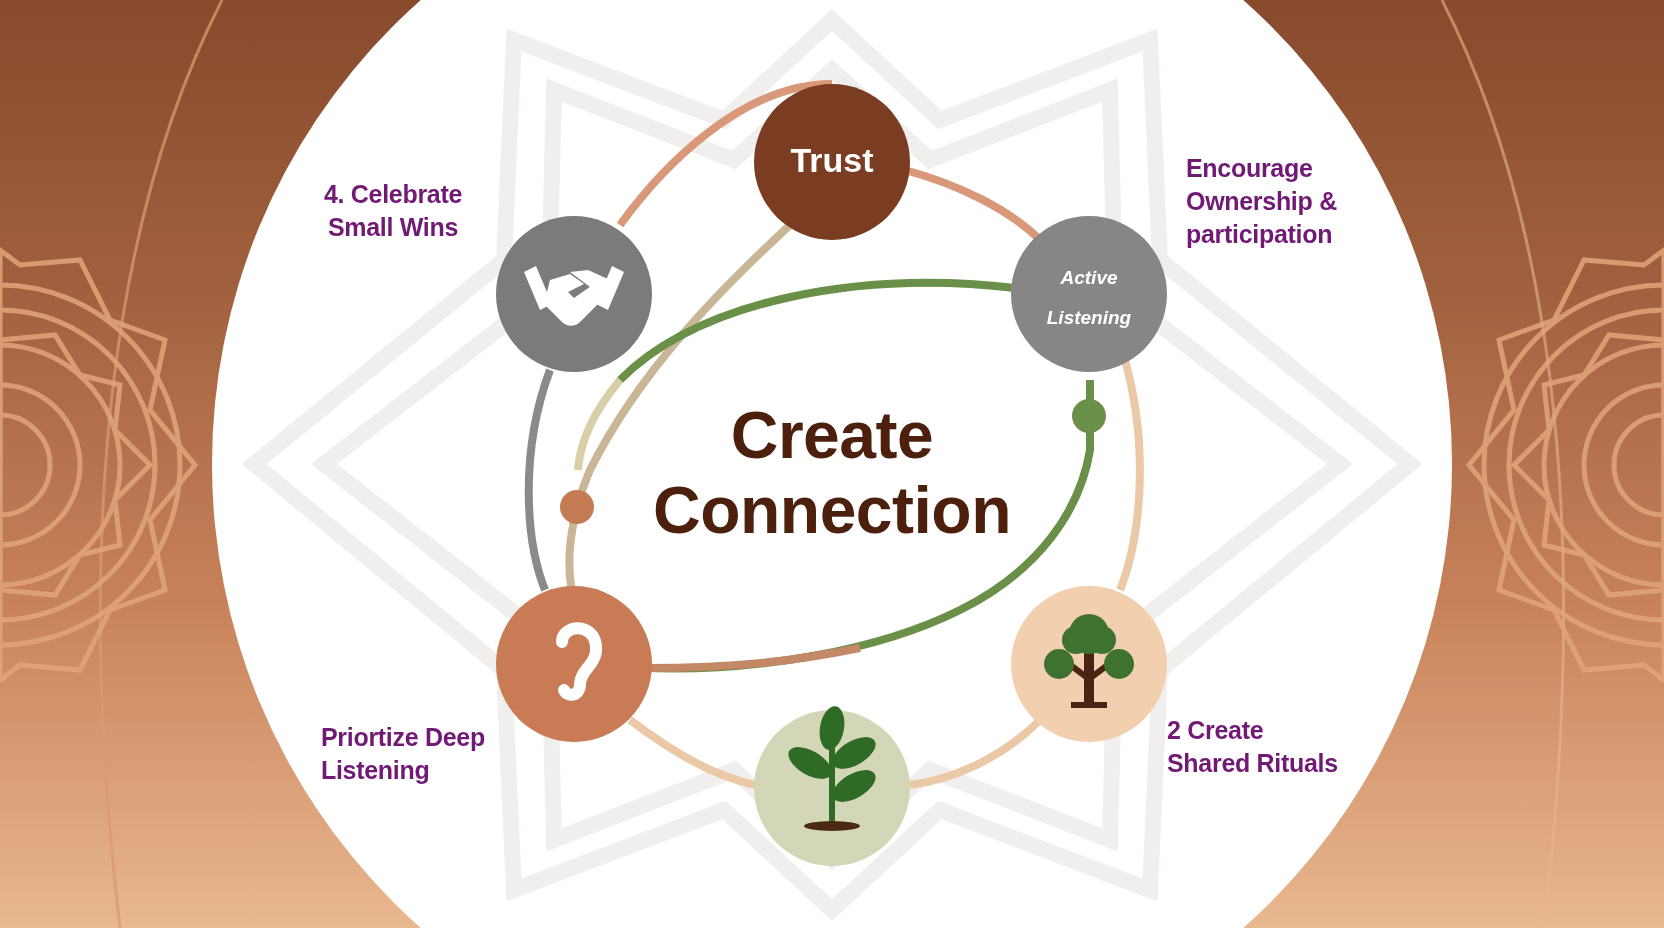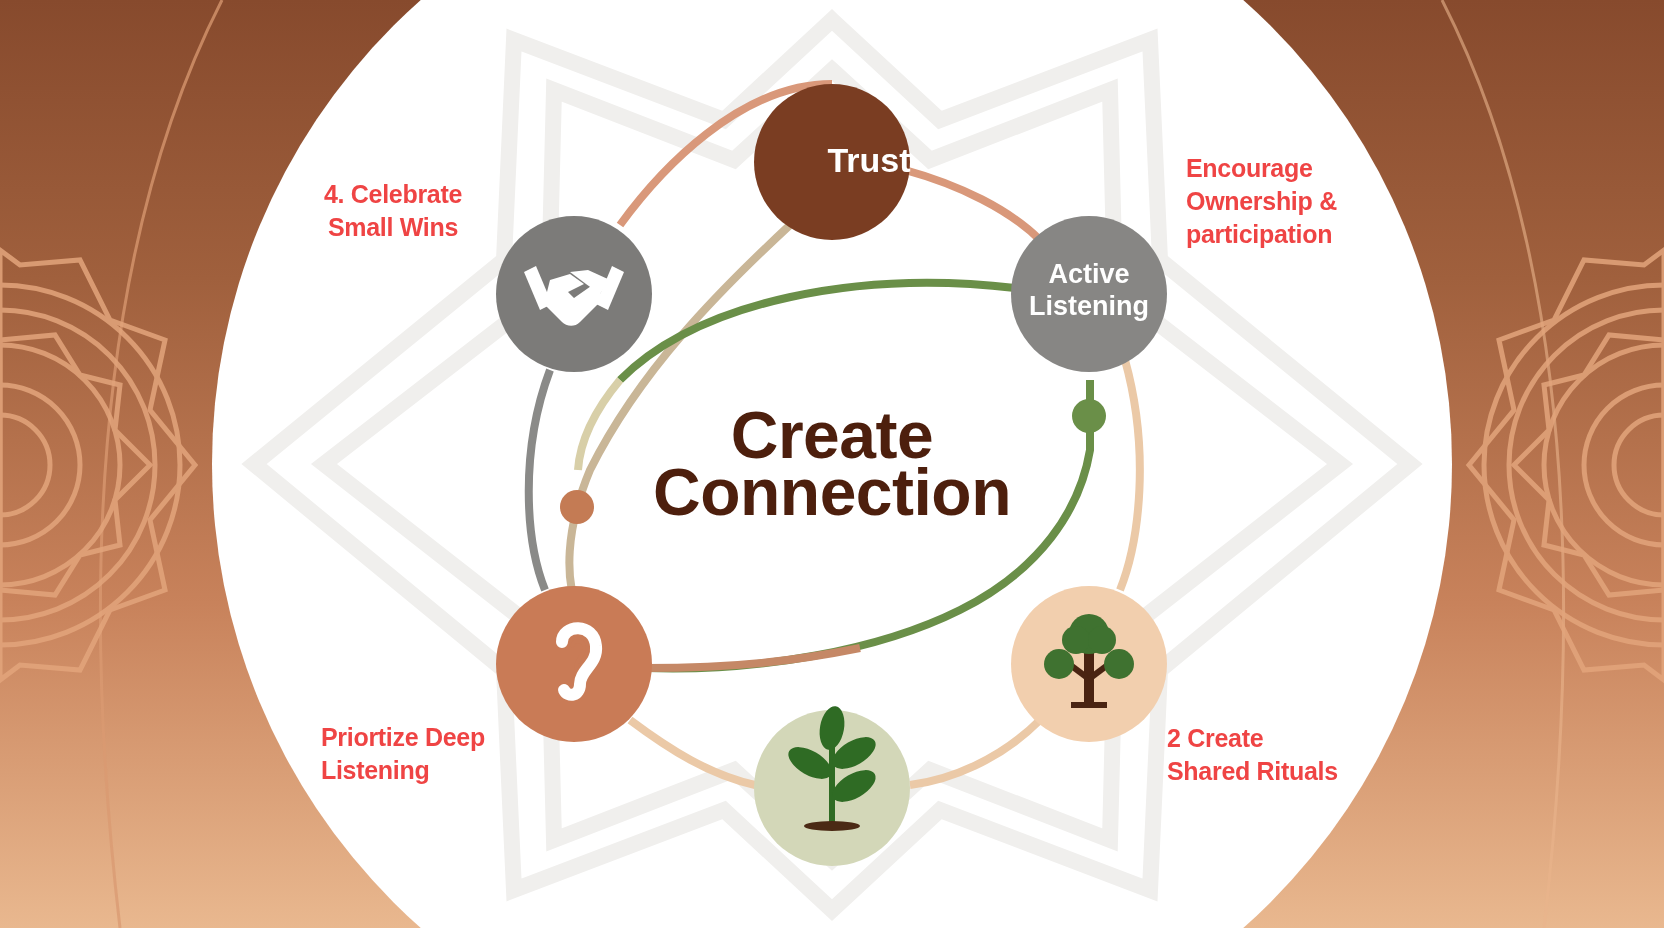--- a/index.html
+++ b/index.html
@@ -1,21 +1,21 @@
 <!DOCTYPE html>
 <html><head>
 <meta charset="utf-8">
 <style>
   html, body { margin:0; padding:0; }
   body { width:1664px; height:928px; overflow:hidden; position:relative;
          font-family:"Liberation Sans", "DejaVu Sans", sans-serif; }
   .bg { position:absolute; inset:0;
         background: linear-gradient(180deg, #874a2d 0%, #a0603d 30%, #c8825b 65%, #e9b88f 100%); }
   svg.layer { position:absolute; left:0; top:0; }
-  .label { position:absolute; color:#ef4444; font-weight:700; font-size:25px; line-height:33px;
+  .label { position:absolute; color:#701a75; font-weight:700; font-size:25px; line-height:33px;
            letter-spacing:-0.3px; white-space:pre-line; }
   .node-text { position:absolute; color:#ffffff; font-weight:700; text-align:center; white-space:pre-line; }
   .center-title { position:absolute; left:532px; width:600px; text-align:center; color:#4d1f0d;
                   font-weight:700; font-size:66px; line-height:70px; letter-spacing:-0.5px; }
 </style>
 </head>
 <body>
 
 <div class="bg"></div>
 
@@ -105,28 +105,28 @@
     <line x1="0" y1="15" x2="20" y2="0" stroke="#4a2412" stroke-width="6"></line>
     <rect x="-18" y="38" width="36" height="6" fill="#4a2412"></rect>
     <circle cx="0" cy="-30" r="20" fill="#3f7230"></circle>
     <circle cx="-13" cy="-24" r="14" fill="#3f7230"></circle>
     <circle cx="13" cy="-24" r="14" fill="#3f7230"></circle>
     <circle cx="-30" cy="0" r="15" fill="#3f7230"></circle>
     <circle cx="30" cy="0" r="15" fill="#3f7230"></circle>
   </g>
 </svg>
 
-<div class="node-text" style="left:754px; top:140px; width:156px; font-size:34px; line-height:40px;padding-left:37px;">Trust</div>
-<div class="node-text" style="left:1011px; top:258px; width:156px; font-size:27px; line-height:32px;">Active
+<div class="node-text" style="left:754px; top:140px; width:156px; font-size:34px; line-height:40px;">Trust</div>
+<div class="node-text" style="left:1011px; top:258px; width:156px; font-size:19px; line-height:40px;font-style:italic;">Active
 Listening</div>
 
 <div class="center-title" style="top:400px;">Create</div>
-<div class="center-title" style="top:457px;">Connection</div>
+<div class="center-title" style="top:475px;">Connection</div>
 
 <div class="label" style="left:313px; top:178px; text-align:center; width:160px;">4. Celebrate
 Small Wins</div>
 <div class="label" style="left:1186px; top:152px;">Encourage
 Ownership &amp;
 participation</div>
 <div class="label" style="left:321px; top:721px;">Priortize Deep
 Listening</div>
-<div class="label" style="left:1167px; top:714px;margin-top:8px;">2 Create
+<div class="label" style="left:1167px; top:714px;">2 Create
 Shared Rituals</div>
 
 </body></html>

